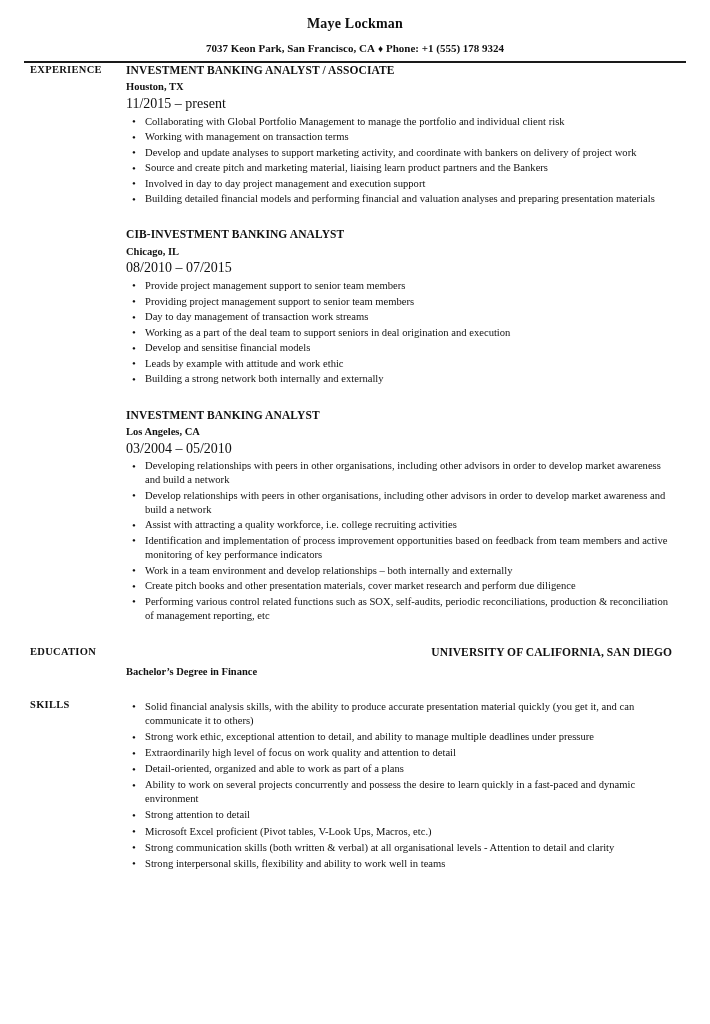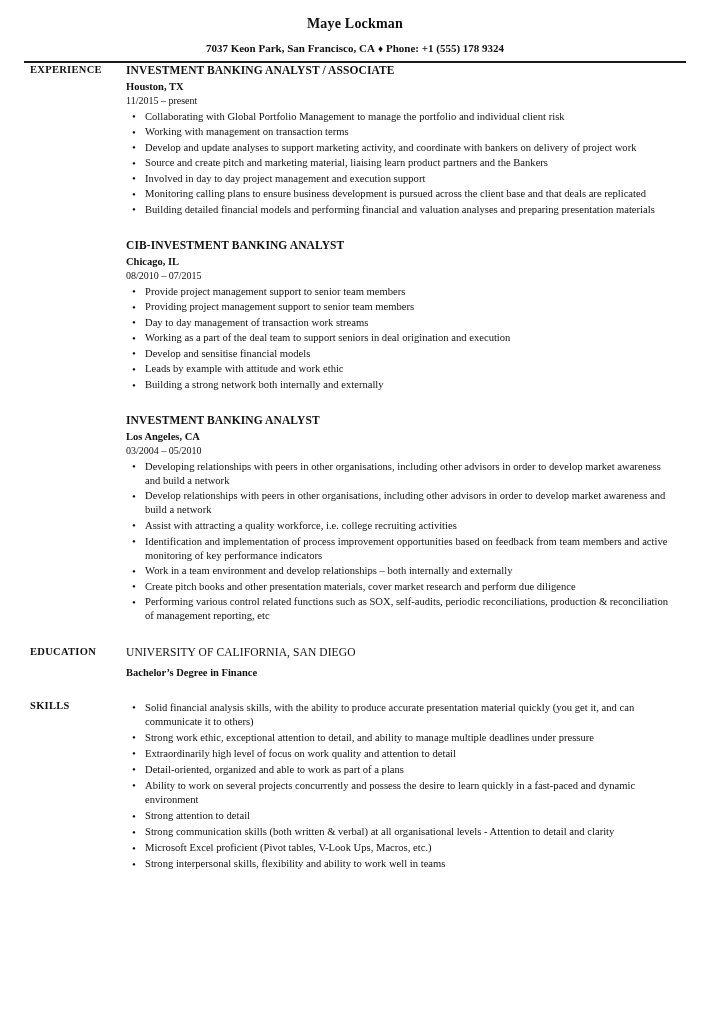--- a/index.html
+++ b/index.html
@@ -85,21 +85,21 @@
     letter-spacing: 0.1px;
     line-height: 1.25;
   }
   .job-location {
     font-size: 10.5px;
     font-weight: bold;
     line-height: 1.3;
     margin-top: 3px;
   }
   .job-dates {
-    font-size: 10px;
+    font-size: 14px;
     font-weight: normal;
     line-height: 1.25;
     margin-top: 1px;
   }
 
   ul.bullets {
     list-style: none;
     margin: 2px 0 0 0;
     padding: 0;
   }
@@ -114,23 +114,24 @@
     content: "\2022";
     position: absolute;
     left: 6px;
     top: -0.5px;
     font-size: 11px;
   }
 
   
   .edu-school {
     font-size: 11.5px;
-    font-weight: normal;
+    font-weight: bold;
     letter-spacing: 0.1px;
     line-height: 1.25;
+    text-align: right;
   }
   .edu-degree {
     font-size: 10.5px;
     font-weight: bold;
     line-height: 1.3;
     margin-top: 6px;
   }
 
   .section.skills ul.bullets > li { margin-top: 2px; }
 </style>
@@ -154,21 +155,20 @@
       <div class="job">
         <div class="job-title">INVESTMENT BANKING ANALYST / ASSOCIATE</div>
         <div class="job-location">Houston, TX</div>
         <div class="job-dates">11/2015 – present</div>
         <ul class="bullets">
           <li>Collaborating with Global Portfolio Management to manage the portfolio and individual client risk</li>
           <li>Working with management on transaction terms</li>
           <li>Develop and update analyses to support marketing activity, and coordinate with bankers on delivery of project work</li>
           <li>Source and create pitch and marketing material, liaising learn product partners and the Bankers</li>
           <li>Involved in day to day project management and execution support</li>
-          <li>Monitoring calling plans to ensure business development is pursued across the client base and that deals are replicated</li>
           <li>Building detailed financial models and performing financial and valuation analyses and preparing presentation materials</li>
         </ul>
       </div>
 
       <div class="job">
         <div class="job-title">CIB-INVESTMENT BANKING ANALYST</div>
         <div class="job-location">Chicago, IL</div>
         <div class="job-dates">08/2010 – 07/2015</div>
         <ul class="bullets">
           <li>Provide project management support to senior team members</li>
@@ -210,20 +210,20 @@
   <div class="section skills">
     <div class="side-label">SKILLS</div>
     <div class="section-body">
       <ul class="bullets">
         <li>Solid financial analysis skills, with the ability to produce accurate presentation material quickly (you get it, and can communicate it to others)</li>
         <li>Strong work ethic, exceptional attention to detail, and ability to manage multiple deadlines under pressure</li>
         <li>Extraordinarily high level of focus on work quality and attention to detail</li>
         <li>Detail-oriented, organized and able to work as part of a plans</li>
         <li>Ability to work on several projects concurrently and possess the desire to learn quickly in a fast-paced and dynamic environment</li>
         <li>Strong attention to detail</li>
+        <li>Microsoft Excel proficient (Pivot tables, V-Look Ups, Macros, etc.)</li>
         <li>Strong communication skills (both written &amp; verbal) at all organisational levels - Attention to detail and clarity</li>
-        <li>Microsoft Excel proficient (Pivot tables, V-Look Ups, Macros, etc.)</li>
         <li>Strong interpersonal skills, flexibility and ability to work well in teams</li>
       </ul>
     </div>
   </div>
 
 </div>
 
 </body></html>

